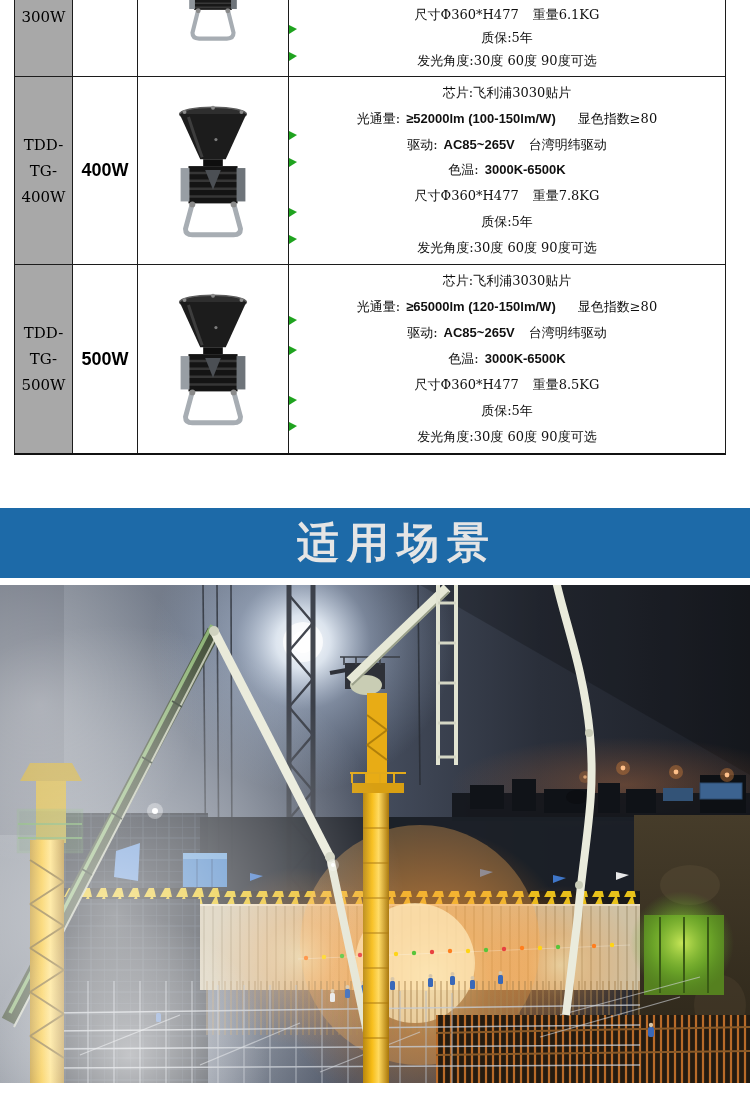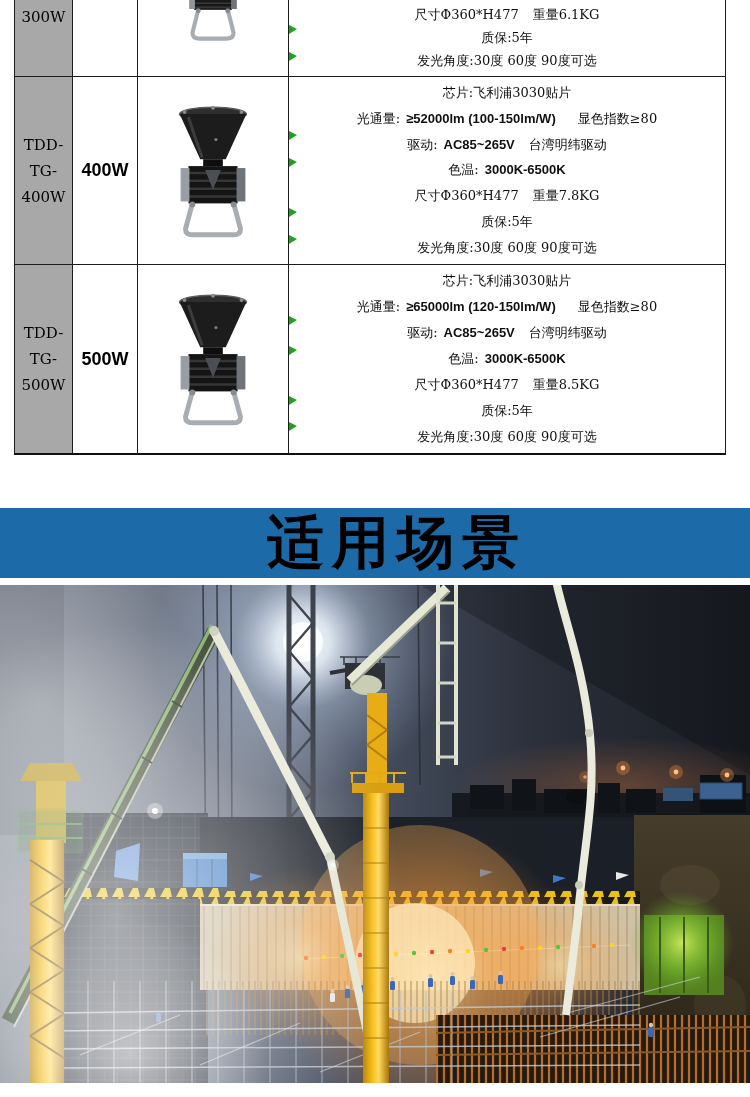--- a/index.html
+++ b/index.html
@@ -30,21 +30,21 @@
   .zh{font-family:"DejaVu Serif",serif;}
   .val{font-family:"Liberation Sans",sans-serif;font-weight:bold;margin-left:6px;}
   .gap{margin-left:22px;}
   .gap-sm{margin-left:14px;}
   .flag{position:absolute;left:0;width:8px;height:9px;background:#1fa31f;
         clip-path:polygon(0 0,100% 45%,0 100%);}
 
   
   .banner{position:absolute;top:508px;left:0;width:750px;height:70px;background:#1d6aa8;
           display:flex;align-items:center;justify-content:center;}
-  .banner span{color:#000000;font-size:57px;font-weight:bold;letter-spacing:8px;
+  .banner span{color:#e5e5e5;font-size:42px;font-weight:bold;letter-spacing:8px;
           transform:translateX(22px);font-family:Liberation Mono, monospace;}
 
   
   .photo{position:absolute;top:585px;left:0;width:750px;height:498px;overflow:hidden;
          background:#2a2e38;}
 </style>
 </head>
 <body>
 
 <div class="page">

